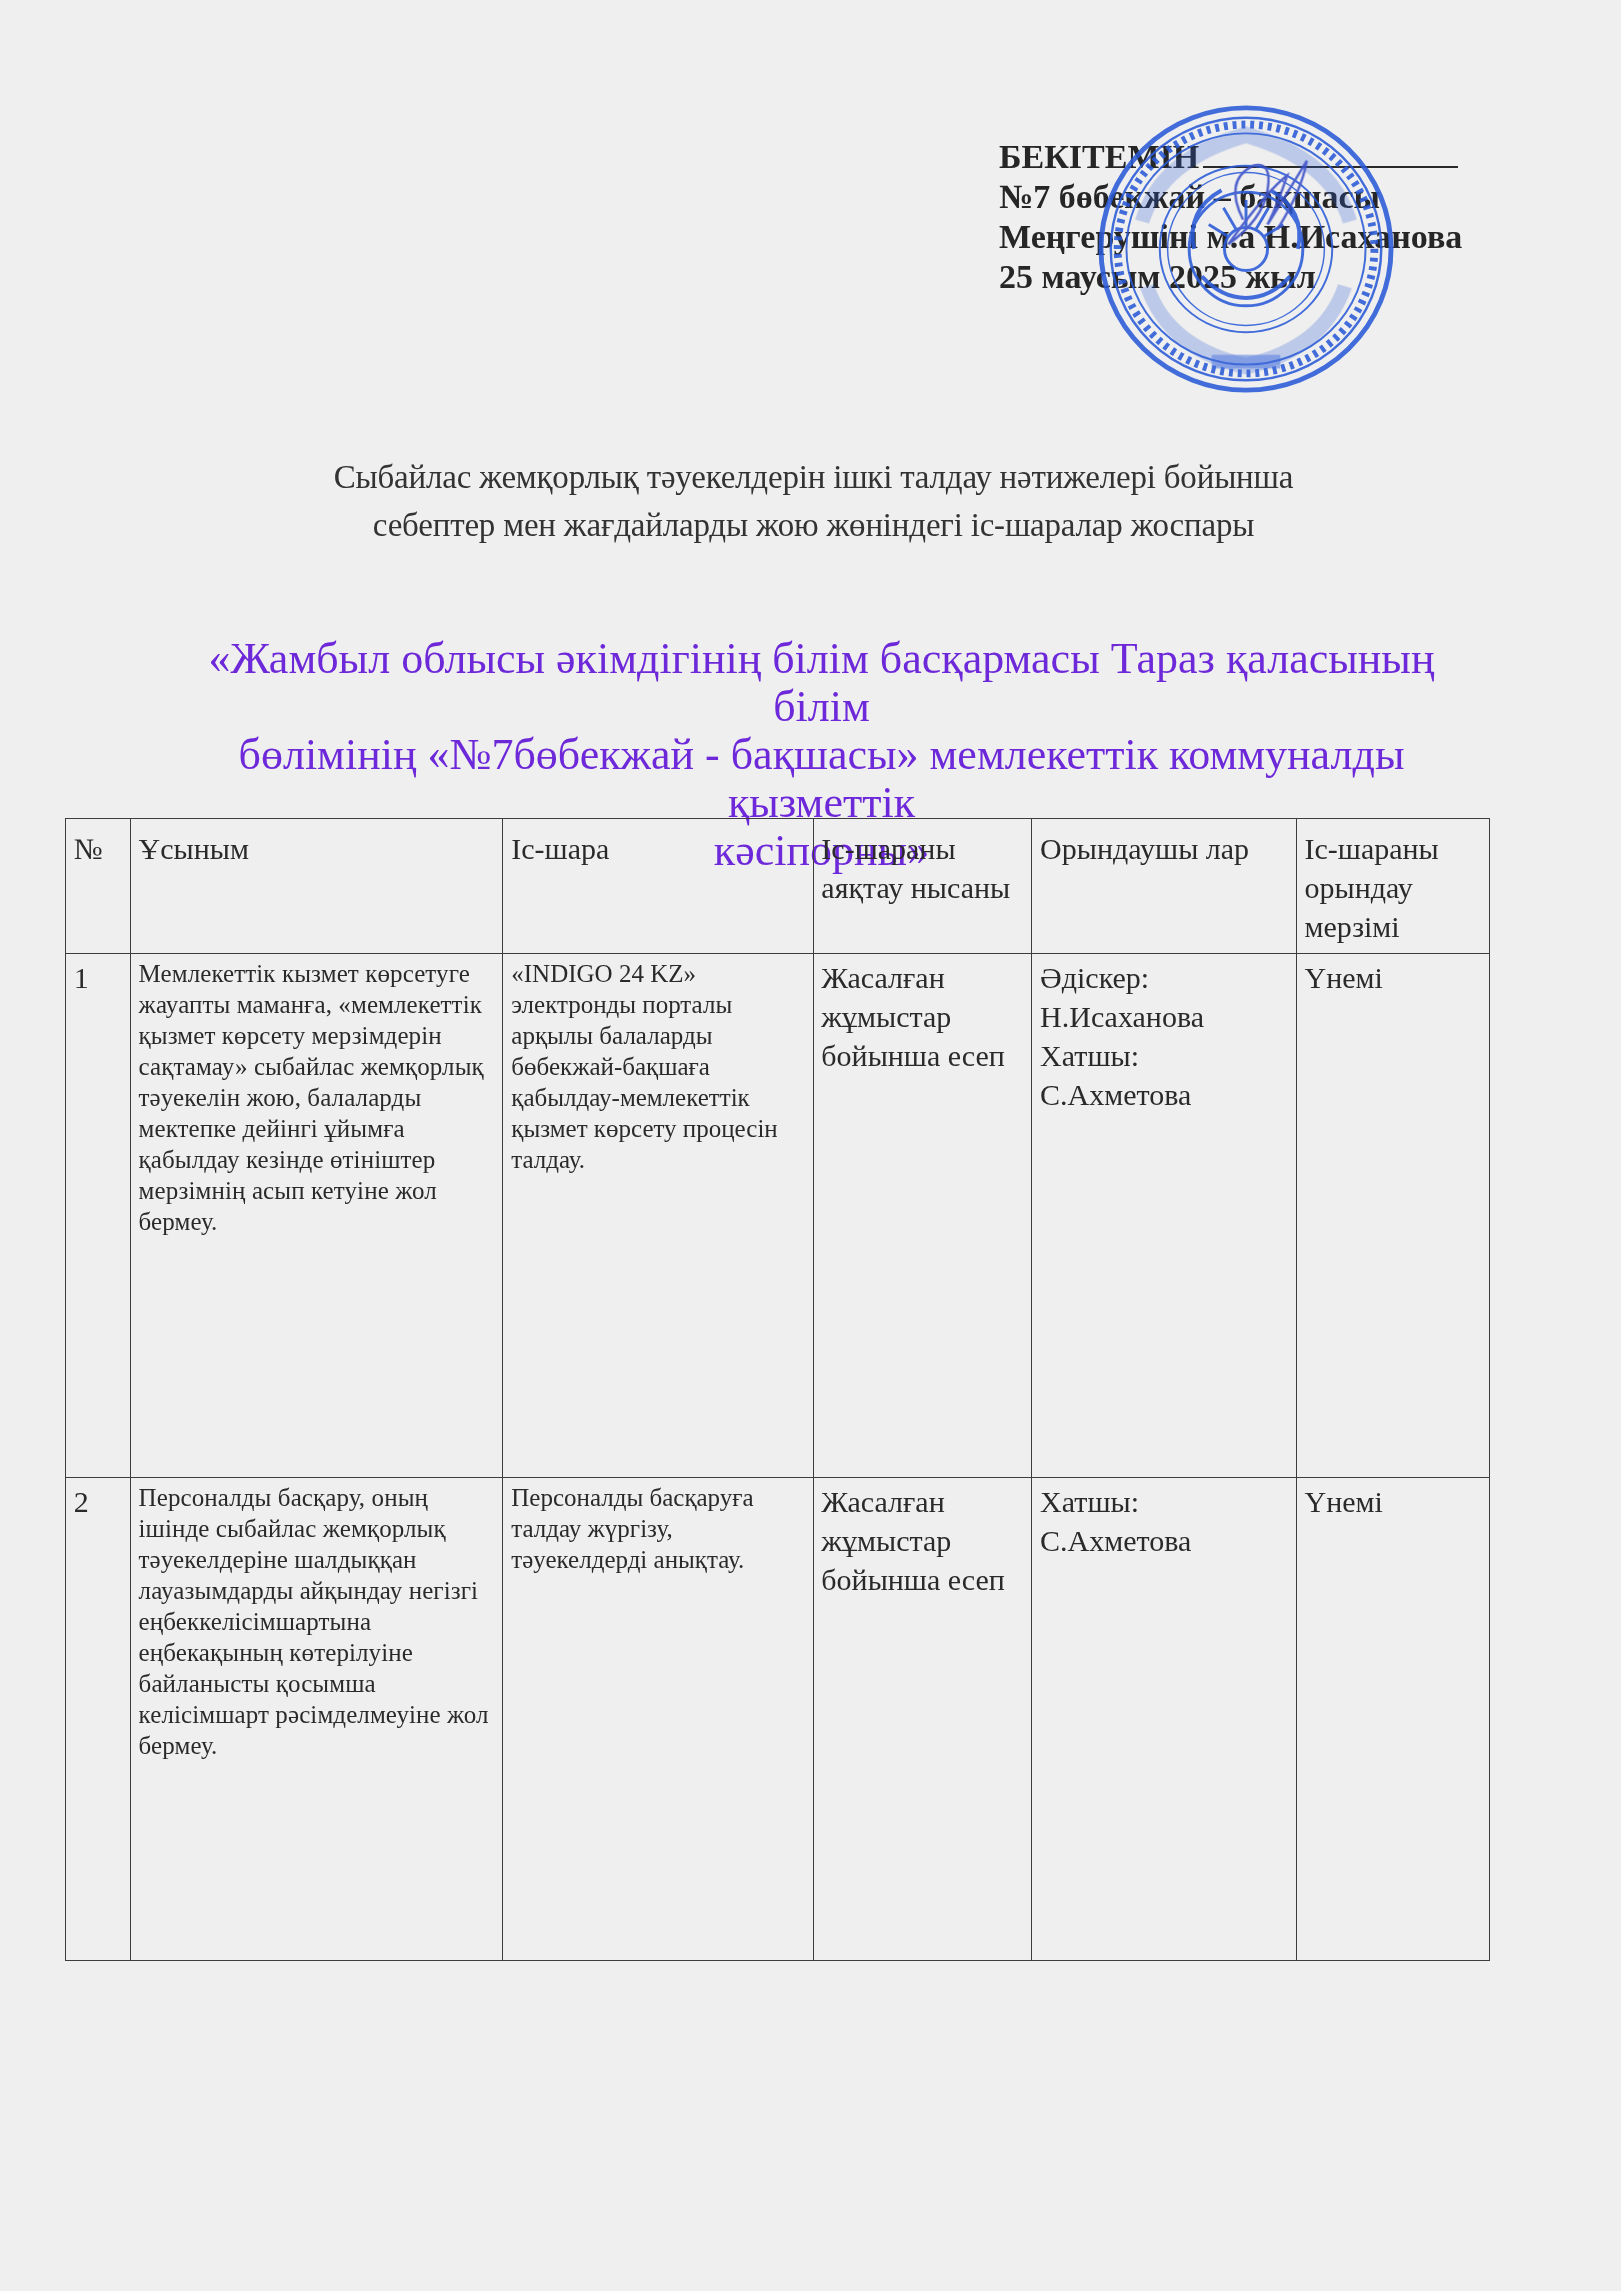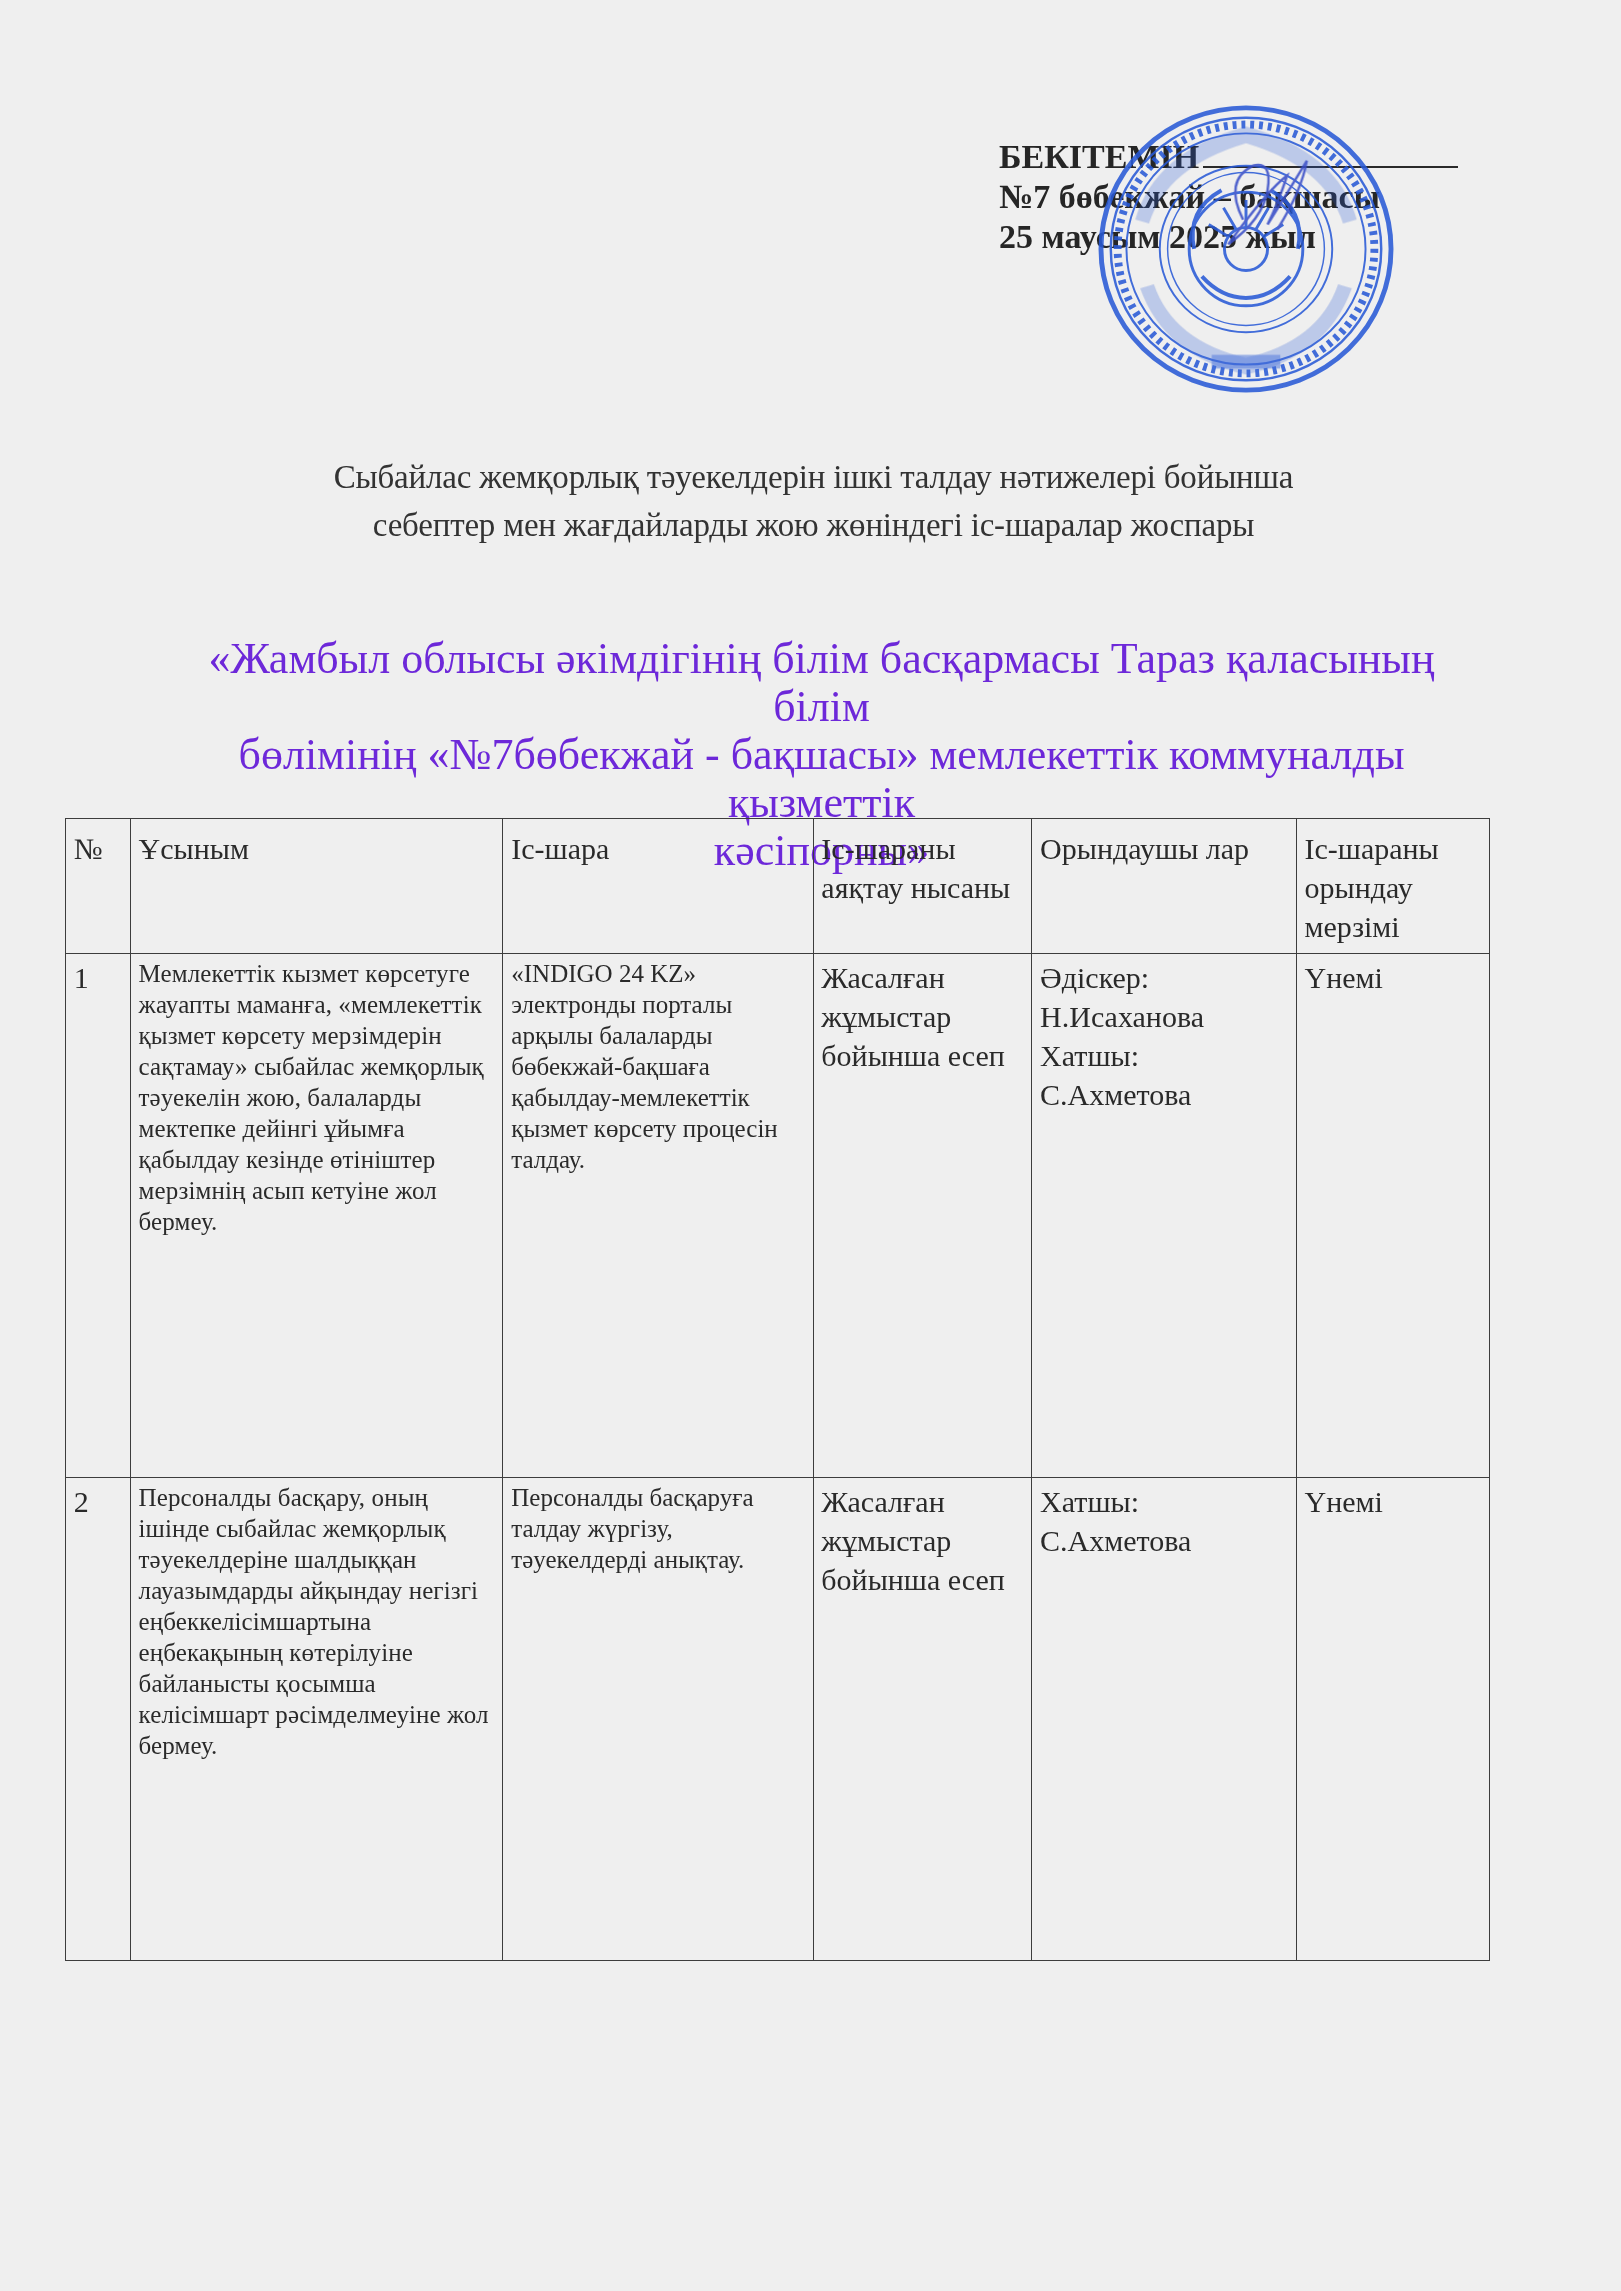--- a/index.html
+++ b/index.html
@@ -73,20 +73,21 @@
   tr.row1 td { height: 519px; }
   tr.row2 td { height: 478px; }
   .blk { display: block; }
 </style>
 </head>
 <body>
 
 <div class="approval">
   <div class="line"><span>БЕКІТЕМІН</span><span class="sig-line"></span></div>
   <div class="line">№7 бөбекжай – бақшасы</div>
+  <div class="line">Меңгерушіні м.а Н.Исаханова</div>
   <div class="line">25 маусым 2025 жыл</div>
 </div>
 
 <svg class="stamp" viewBox="0 0 306 298">
   <g fill="none" stroke="#2a5bd7">
     <ellipse cx="153" cy="150" rx="148" ry="144" stroke-width="5"></ellipse>
     <ellipse cx="153" cy="150" rx="138" ry="134" stroke-width="2.5"></ellipse>
     <ellipse cx="153" cy="150" rx="131" ry="127" stroke-width="8" stroke-dasharray="4 5"></ellipse>
     <ellipse cx="153" cy="150" rx="122" ry="118" stroke-width="2"></ellipse>
     <ellipse cx="153" cy="150" rx="88" ry="85" stroke-width="2"></ellipse>

